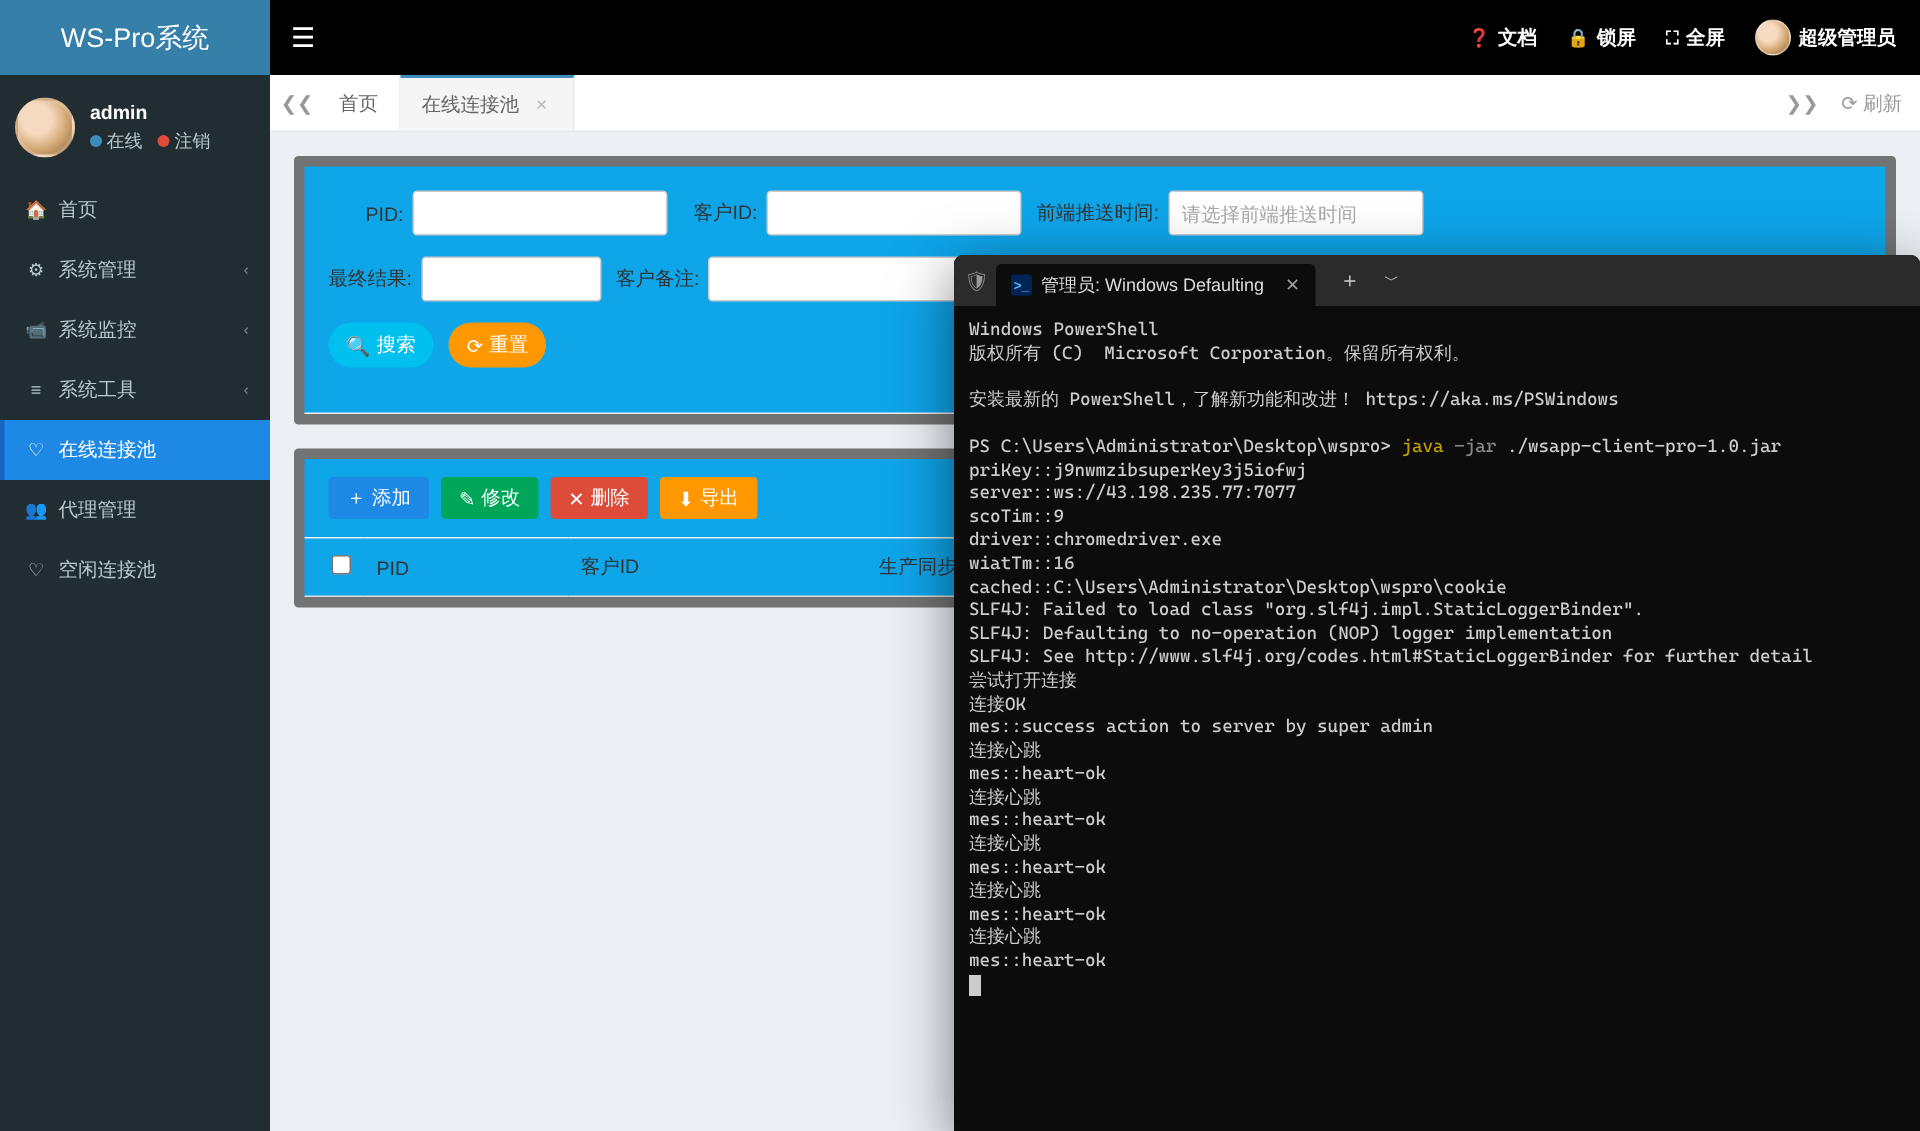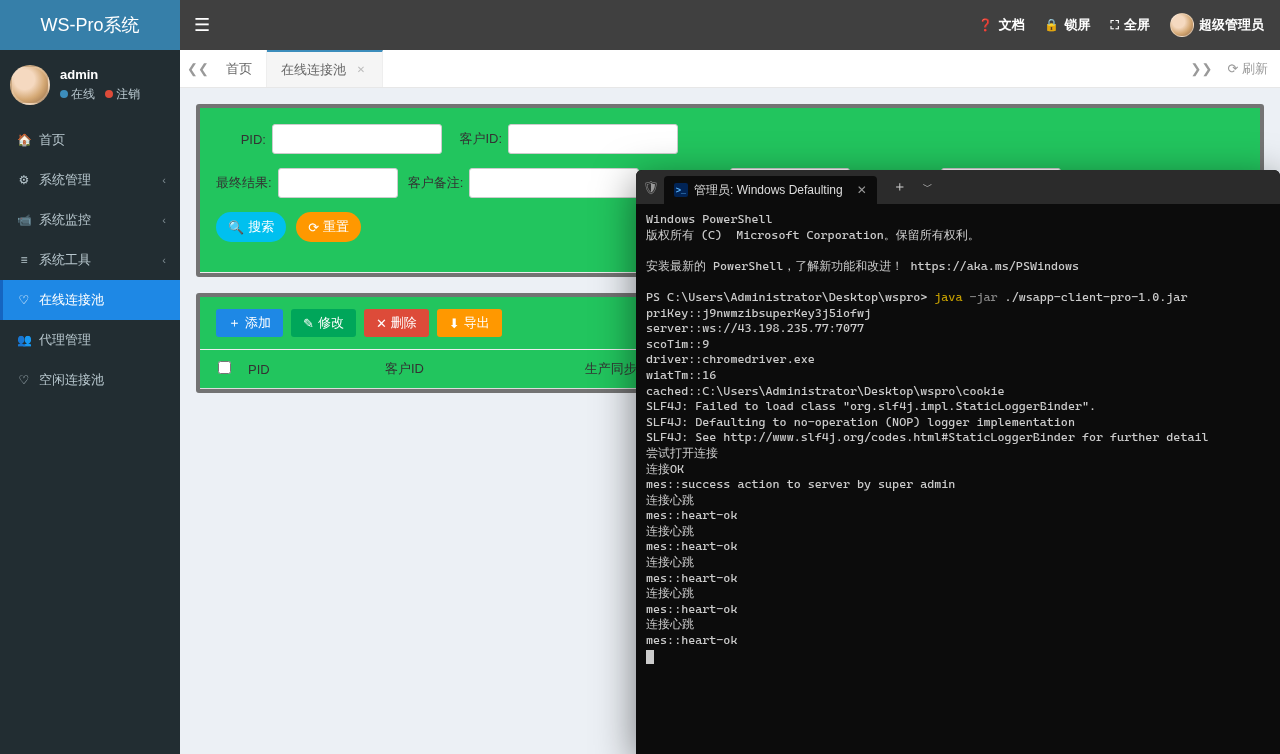--- a/index.html
+++ b/index.html
@@ -1,19 +1,19 @@
 <!DOCTYPE html>
 <html><head>
 <meta charset="utf-8">
 <style>
 * { margin: 0; padding: 0; box-sizing: border-box; }
 body { font-family: -apple-system, BlinkMacSystemFont, "Segoe UI", "PingFang SC", "Microsoft YaHei", sans-serif; font-size: 13px; background: #f0f2f5; width: 1280px; height: 754px; overflow: hidden; position: relative; }
 
 
-.header { height: 50px; background: #404040; display: flex; align-items: center; color: #fff; }
+.header { height: 50px; background: #000000; display: flex; align-items: center; color: #fff; }
 .brand { width: 180px; display: flex; align-items: center; justify-content: center; height: 50px; background: #367fa9; font-size: 18px; font-weight: 500; }
 .header-toggle { width: 44px; text-align: center; cursor: pointer; font-size: 18px; }
 .header-right { margin-left: auto; display: flex; align-items: center; padding-right: 16px; gap: 20px; }
 .hr-item { display: flex; align-items: center; gap: 5px; cursor: pointer; font-size: 13px; font-weight: 600; }
 .hr-item .ico { font-size: 12px; }
 .avatar-top { width: 24px; height: 24px; border-radius: 50%; background: radial-gradient(circle at 35% 35%, #f5d9c0 30%, #d4a874 60%, #8a6240 100%); border: 1px solid rgba(255,255,255,0.4); }
 
 
 .sidebar { position: absolute; top: 50px; left: 0; width: 180px; bottom: 0; background: #222d32; color: #b8c7ce; }
 .user-panel { display: flex; align-items: center; padding: 15px 10px; gap: 10px; }
@@ -32,21 +32,21 @@
 .content { position: absolute; top: 50px; left: 180px; right: 0; bottom: 0; background: #ecf0f5; }
 .tabbar { background: #fff; border-bottom: 1px solid #e7e7e7; height: 38px; display: flex; align-items: stretch; padding: 0 4px; }
 .tabbar .tbtn { display: flex; align-items: center; justify-content: center; width: 28px; color: #999; cursor: pointer; font-size: 13px; }
 .tabbar .tab { display: flex; align-items: center; padding: 0 14px; color: #666; cursor: pointer; font-size: 13px; border-right: 1px solid #eee; }
 .tabbar .tab.active { background: #f5f5f5; border-top: 2px solid #3c8dbc; }
 .tabbar .tab .close { margin-left: 8px; color: #bbb; width: 14px; height: 14px; border-radius: 50%; display: flex; align-items: center; justify-content: center; font-size: 10px; }
 .tabbar .spacer { flex: 1; }
 .tabright { display: flex; align-items: center; gap: 4px; color: #999; }
 .tabright .titem { padding: 0 8px; cursor: pointer; }
 
-.card { margin: 16px; background: #22c55e; border: 4px solid #737373; border-radius: 3px; }
+.card { margin: 16px; background: #0ea5e9; border: 7px solid #737373; border-radius: 3px; }
 .form-area { padding: 16px; border-bottom: 1px solid #eee; }
 .form-row { display: flex; flex-wrap: wrap; gap: 12px 10px; align-items: center; margin-bottom: 14px; }
 .form-group { display: flex; align-items: center; }
 .form-group label { color: #333; font-size: 13px; text-align: right; margin-right: 6px; min-width: 50px; }
 .form-group input { height: 30px; border: 1px solid #ccc; border-radius: 3px; padding: 0 8px; font-size: 13px; width: 170px; }
 .form-group input::placeholder { color: #aaa; }
 .btn { height: 30px; padding: 0 12px; border: none; border-radius: 16px; color: #fff; cursor: pointer; font-size: 13px; font-weight: 500; display: inline-flex; align-items: center; gap: 4px; }
 .btn-cyan { background: #00c0ef; }
 .btn-orange { background: #ff9800; }
 .btn-blue { background: #1e88e5; }
@@ -168,20 +168,24 @@
     <div class="form-area">
       <div class="form-row">
         <div class="form-group">
             <label>PID:</label>
             <input type="text" style="">
           </div>
         <div class="form-group">
             <label>客户ID:</label>
             <input type="text" style="">
           </div>
+        <div class="form-group">
+            <label style="min-width:75px">前端推送时间:</label>
+            <input type="text" placeholder="请选择前端推送时间" style="">
+          </div>
       </div>
       <div class="form-row">
         <div class="form-group">
             <label>最终结果:</label>
             <input type="text" style="width: 120px;">
           </div>
         <div class="form-group">
             <label>客户备注:</label>
             <input type="text" style="">
           </div>

